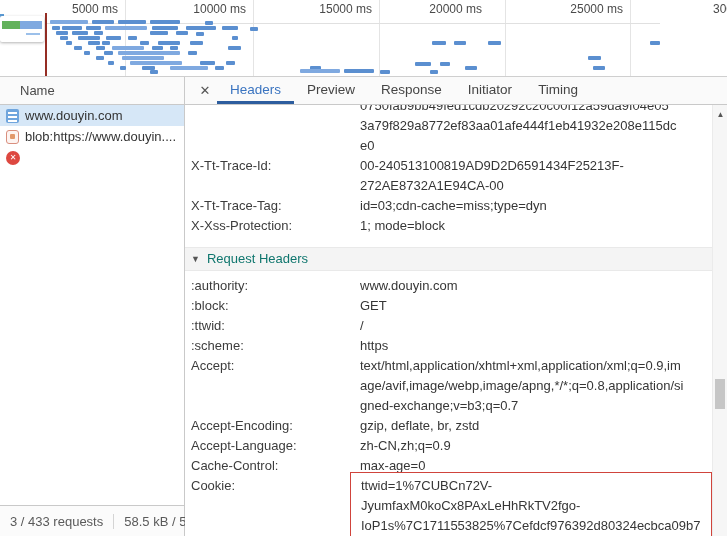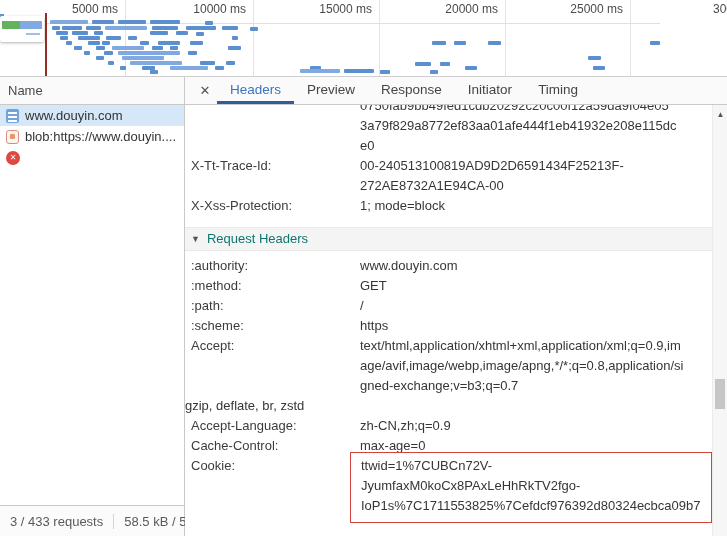--- a/index.html
+++ b/index.html
@@ -18,21 +18,21 @@
   .mini-bar-green{position:absolute; left:2px; top:5px; width:18px; height:8px;}
   .mini-bar-blue{position:absolute; left:20px; top:5px; width:22px; height:8px;}
   .mini-line{position:absolute; left:26px; top:17px; width:14px; height:2px; background:#9cc0ea;}
   .wf-bar{position:absolute; height:4px; border-radius:1px;}
 
   
   .main{position:absolute; left:0; top:77px; width:727px; height:459px;}
 
   
   .left-panel{position:absolute; left:0; top:0; width:185px; height:459px; background:#fff; border-right:1px solid #c9c9c9; box-sizing:border-box;}
-  .name-header{height:27px; line-height:27px; padding-left:8px; background:#fafafa; border-bottom:1px solid #c9c9c9; color:#4a4a4a; font-size:13px;}
+  .name-header{height:27px; line-height:27px; padding-left:20px; background:#fafafa; border-bottom:1px solid #c9c9c9; color:#4a4a4a; font-size:13px;}
   .req-row{height:21px; display:flex; align-items:center; padding-left:6px; white-space:nowrap; overflow:hidden; cursor:default; font-size:13px;}
   .req-row.selected{background:#d6e7f7;}
   .req-row.error .req-label{color:#c94a42;}
   .req-icon{width:13px; height:14px; margin-right:6px; flex:none; position:relative; box-sizing:border-box;}
   .icon-document{background:#6fa5dd; border-radius:2px;}
   .icon-document::after{content:""; position:absolute; left:2px; right:2px; top:3px; height:2px; background:#fff; box-shadow:0 4px 0 #fff, 0 8px 0 #fff;}
   .icon-media{border:1.5px solid #d98f7e; border-radius:3px; background:#fdf4f1;}
   .icon-media::after{content:""; position:absolute; left:2.5px; top:3px; width:5px; height:5px; background:#e2996b; border-radius:1px;}
   .icon-error{background:#dd4840; border-radius:50%; width:14px; height:14px; color:#fff; font-size:8px; font-weight:bold; display:flex; align-items:center; justify-content:center;}
   .req-label{overflow:hidden; text-overflow:ellipsis;}
@@ -72,21 +72,21 @@
 
   <div class="overview">
     <div id="ruler">
         <div class="gridline" style="left: 125px;"></div>
         <div class="tick-label ralign" style="left: 125px;">5000 ms</div>
         <div class="gridline" style="left: 253px;"></div>
         <div class="tick-label ralign" style="left: 253px;">10000 ms</div>
         <div class="gridline" style="left: 379px;"></div>
         <div class="tick-label ralign" style="left: 379px;">15000 ms</div>
         <div class="gridline" style="left: 505px;"></div>
-        <div class="tick-label ralign" style="left: 505px; text-align: right;">20000 ms</div>
+        <div class="tick-label ralign" style="left: 489px; text-align: right;">20000 ms</div>
         <div class="gridline" style="left: 630px;"></div>
         <div class="tick-label ralign" style="left: 630px;">25000 ms</div>
       </div>
     <div class="tick-label" id="clipped-tick" style="left: 713px;">30000 ms</div>
     <div class="total-line"></div>
     <div id="wf-bars">
         <div class="wf-bar" style="left: 50px; top: 20px; width: 38px; background: rgb(127, 169, 224);"></div>
         <div class="wf-bar" style="left: 92px; top: 20px; width: 22px; background: rgb(91, 143, 208);"></div>
         <div class="wf-bar" style="left: 118px; top: 20px; width: 28px; background: rgb(91, 143, 208);"></div>
         <div class="wf-bar" style="left: 150px; top: 20px; width: 30px; background: rgb(91, 143, 208);"></div>
@@ -207,64 +207,71 @@
               </div>
             </div>
             <div class="h-row">
               <div class="h-name">X-Tt-Trace-Id:</div>
               <div class="h-val">
                 <div class="line">00-240513100819AD9D2D6591434F25213F-</div>
                 <div class="line">272AE8732A1E94CA-00</div>
               </div>
             </div>
             <div class="h-row">
+              <div class="h-name">X-Tt-Trace-Tag:</div>
+              <div class="h-val">
+                <div class="line">id=03;cdn-cache=miss;type=dyn</div>
+              </div>
+            </div>
+            <div class="h-row">
               <div class="h-name">X-Xss-Protection:</div>
               <div class="h-val">
                 <div class="line">1; mode=block</div>
               </div>
             </div>
           </div>
         <div class="section-head">
           <span class="section-arrow">▼</span>
           <span class="section-title">Request Headers</span>
         </div>
         <div id="req-entries">
             <div class="h-row">
               <div class="h-name">:authority:</div>
               <div class="h-val">
                 <div class="line">www.douyin.com</div>
               </div>
             </div>
             <div class="h-row">
-              <div class="h-name">:method:</div>
+              <div class="h-name">:block:</div>
               <div class="h-val">
                 <div class="line">GET</div>
               </div>
             </div>
             <div class="h-row">
-              <div class="h-name">:path:</div>
+              <div class="h-name">:ttwid:</div>
               <div class="h-val">
                 <div class="line">/</div>
               </div>
             </div>
             <div class="h-row">
               <div class="h-name">:scheme:</div>
               <div class="h-val">
                 <div class="line">https</div>
               </div>
             </div>
             <div class="h-row">
               <div class="h-name">Accept:</div>
               <div class="h-val">
                 <div class="line">text/html,application/xhtml+xml,application/xml;q=0.9,im</div>
                 <div class="line">age/avif,image/webp,image/apng,*/*;q=0.8,application/si</div>
                 <div class="line">gned-exchange;v=b3;q=0.7</div>
               </div>
             </div>
             <div class="h-row">
+              <div class="h-name">Accept-Encoding:</div>
               <div class="h-val">
                 <div class="line">gzip, deflate, br, zstd</div>
               </div>
             </div>
             <div class="h-row">
               <div class="h-name">Accept-Language:</div>
               <div class="h-val">
                 <div class="line">zh-CN,zh;q=0.9</div>
               </div>
             </div>

